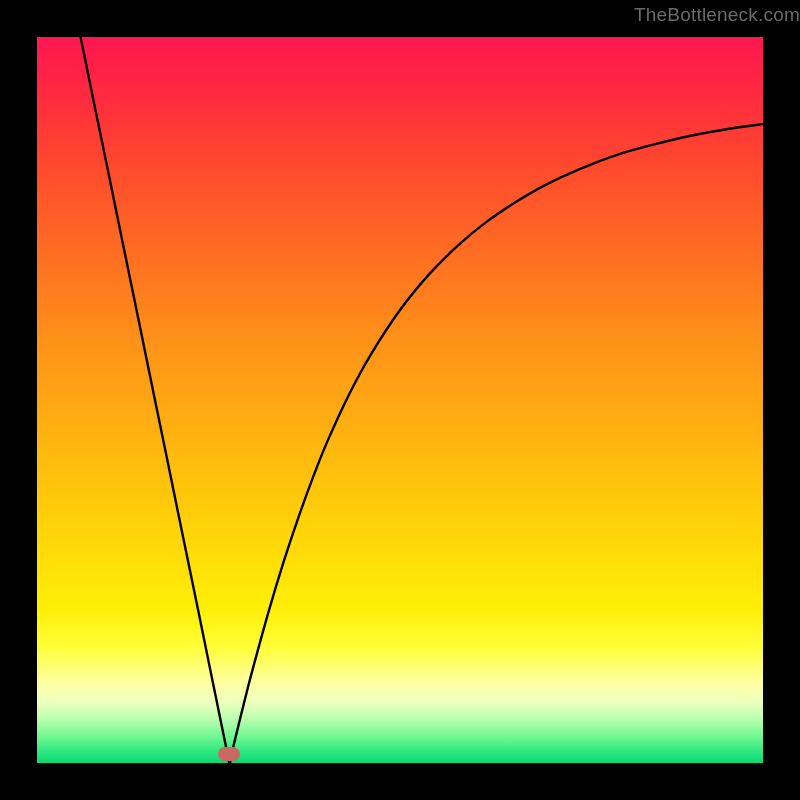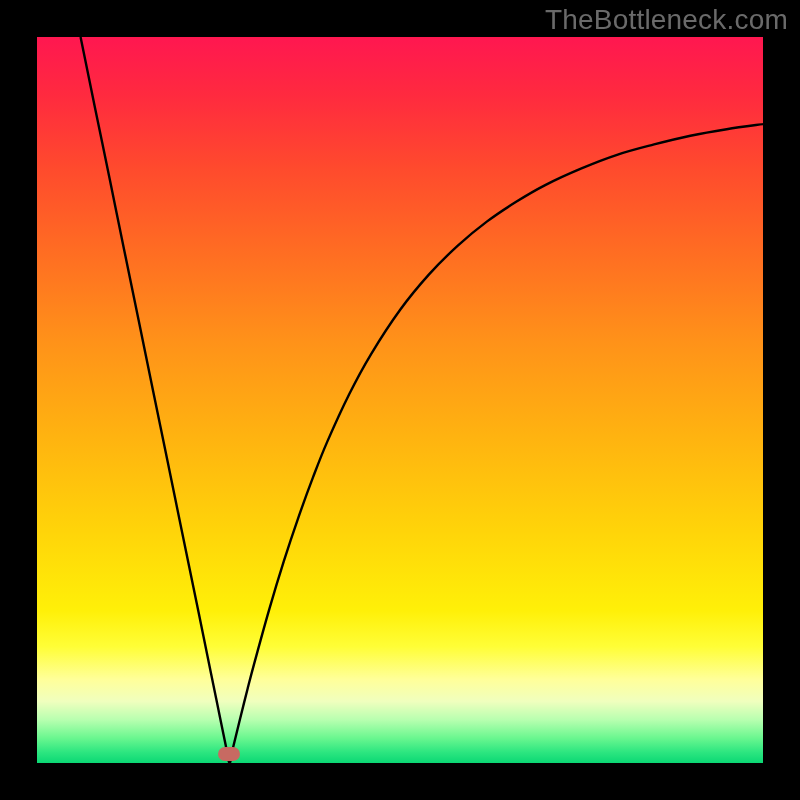--- a/index.html
+++ b/index.html
@@ -14,23 +14,23 @@
   .frame {
     position: relative;
     width: 800px;
     height: 800px;
     background: #000;
     box-sizing: border-box;
   }
   .watermark {
     position: absolute;
     top: 4px;
-    right: 12px;
+    right: 0;
     color: #6a6a6a;
-    font-size: 28px;
+    font-size: 19px;
     font-weight: 400;
     letter-spacing: 0.2px;
     z-index: 5;
   }
   .plot-area {
     position: absolute;
     left: 37px;
     top: 37px;
     width: 726px;
     height: 726px;

